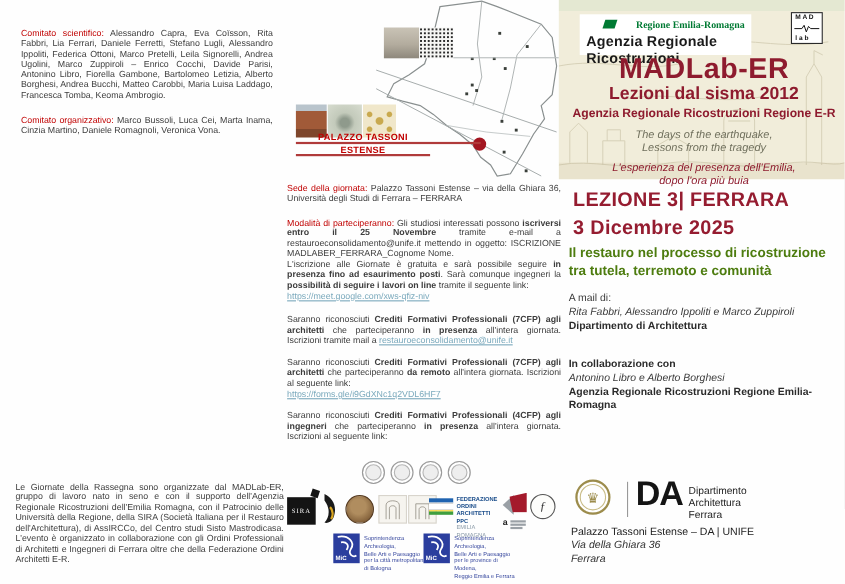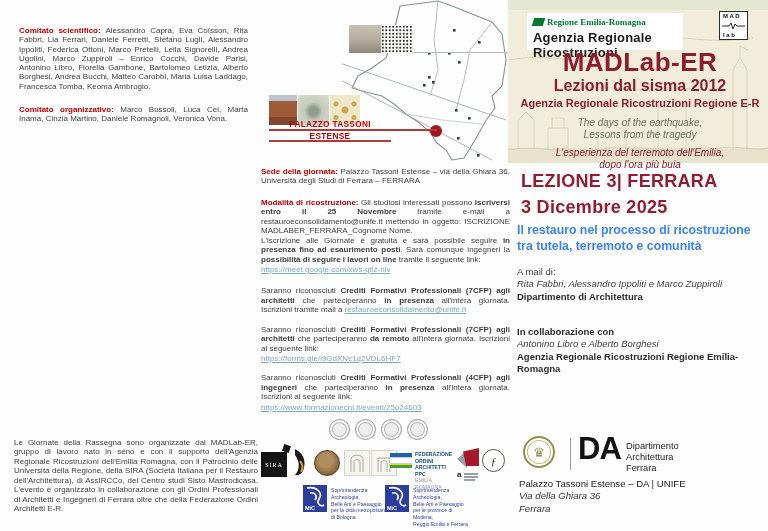--- a/index.html
+++ b/index.html
@@ -1,19 +1,19 @@
 <!DOCTYPE html>
 <html><head>
 <meta charset="utf-8">
 <style>
   html,body{margin:0;padding:0;background:#e8e8e8;}
   .page{position:relative;width:768px;height:531px;background:#fefefe;overflow:hidden;
         font-family:"Liberation Sans",sans-serif;color:#3d3d3d;}
   p{margin:0;}
-  .h{color:#c00000;font-weight:bold;}
+  .h{color:#c00000;font-weight:normal;}
   .b{font-weight:bold;}
   .lnk{color:#7aa9bc;text-decoration:underline;}
   a.lnk{display:block;font-size:8px;margin-top:1px;cursor:pointer;}
 
   
   .col-left{position:absolute;left:19px;top:26px;width:229px;font-size:8px;line-height:1.16;text-align:justify;}
   .col-left p+p{margin-top:14px;}
   .col-foot{position:absolute;left:14px;top:438px;width:244px;font-size:8px;line-height:1.18;text-align:justify;}
 
   
@@ -42,40 +42,40 @@
        font-size:8.3px;font-weight:bold;color:#c00000;letter-spacing:.3px;}
   .hr1{position:absolute;left:269px;top:129px;width:168px;height:2px;background:#b03a3a;}
   .pl2{position:absolute;left:269px;top:131px;width:122px;text-align:center;
        font-size:8.3px;font-weight:bold;color:#c00000;letter-spacing:.3px;}
   .hr2{position:absolute;left:269px;top:140px;width:122px;height:1.6px;background:#b03a3a;}
 
   
   .parchment{position:absolute;left:508px;top:0;width:260px;height:163px;background:#f1edda;}
   .rer-box{position:absolute;left:527px;top:13px;width:156px;height:37px;background:#fff;
            padding:4px 6px;box-sizing:border-box;}
-  .rer-row{display:flex;align-items:center;gap:3px;}
+  .rer-row{display:flex;align-items:center;gap:18px;justify-content:flex-end;}
   .rer-flag{width:11px;height:8px;background:#007a33;transform:skewX(-18deg);}
   .rer-name{font-family:"Liberation Serif",serif;font-weight:bold;font-size:9px;color:#007a33;white-space:nowrap;}
   .rer-agency{font-size:13px;font-weight:bold;color:#1a1a1a;margin-top:3px;letter-spacing:.2px;}
   .mad-box{position:absolute;left:719px;top:11px;width:29px;height:29px;background:#fff;
            border:1.2px solid #2a2a2a;box-sizing:border-box;display:flex;flex-direction:column;
            justify-content:space-between;padding:1px 2px;}
   .mad-row{font-size:6px;font-weight:bold;color:#111;display:flex;justify-content:space-between;padding:0 1px;}
 
   .r-title{position:absolute;left:512px;top:49px;width:256px;text-align:center;}
   .r-title .t1{font-size:26px;font-weight:bold;color:#8e1b2e;letter-spacing:.5px;line-height:1;}
   .r-title .t2{font-size:16px;font-weight:bold;color:#8e1b2e;margin-top:3px;line-height:1.05;}
   .r-title .t3{font-size:11px;font-weight:bold;color:#8e1b2e;margin-top:2px;}
   .r-title .en{font-size:10px;font-style:italic;color:#6f6f5c;line-height:1.25;}
   .r-title .it{font-size:10px;font-style:italic;color:#8e1b2e;line-height:1.25;}
   .gap8{margin-top:8px;} .gap5{margin-top:5px;}
 
   .r-lezione{position:absolute;left:521px;top:171px;color:#951c30;font-weight:bold;font-size:18px;letter-spacing:.3px;}
   .r-lezione div+div{margin-top:5px;}
-  .r-topic{position:absolute;left:517px;top:223px;font-size:12.3px;font-weight:bold;color:#3b82f6;line-height:1.3;}
+  .r-topic{position:absolute;left:517px;top:223px;font-size:12.3px;font-weight:bold;color:#4d7c0f;line-height:1.3;}
   .r-acura{position:absolute;left:517px;top:266px;font-size:9.5px;color:#3c3c3c;line-height:1.3;}
   .r-collab{position:absolute;left:517px;top:326px;font-size:9.5px;color:#3c3c3c;line-height:1.3;}
   .it-line{font-style:italic;}
   .b-line{font-weight:bold;color:#2b2b2b;}
 
   
   .seal{position:absolute;left:523px;top:436px;width:32px;height:32px;border-radius:50%;
         border:2px solid #9c8c4c;box-sizing:border-box;display:flex;align-items:center;justify-content:center;
         color:#9c8c4c;font-size:13px;box-shadow:inset 0 0 0 2px #fff, inset 0 0 0 3px #c9bc87;}
   .vdiv{position:absolute;left:570px;top:438px;width:1px;height:32px;background:#999;}
@@ -163,28 +163,27 @@
   <div class="thumb t-red"></div>
   <div class="thumb t-hall"></div>
   <div class="thumb t-gold"></div>
   <div class="pl1">PALAZZO TASSONI</div>
   <div class="hr1"></div>
   <div class="pl2">ESTENSE</div>
   <div class="hr2"></div>
 
   <div class="col-mid">
     <p><span class="h">Sede della giornata: </span><span>Palazzo Tassoni Estense – via della Ghiara 36, Università degli Studi di Ferrara – FERRARA</span></p>
-    <p class="mt12"><span class="h">Modalità di ricostruzione: </span><span>Gli studiosi interessati possono </span><span class="b">iscriversi entro il 25 Novembre</span><span> tramite e-mail a restauroeconsolidamento@unife.it mettendo in oggetto: ISCRIZIONE MADLABER_FERRARA_Cognome Nome.</span></p>
+    <p class="mt12"><span class="h">Modalità di parteciperanno: </span><span>Gli studiosi interessati possono </span><span class="b">iscriversi entro il 25 Novembre</span><span> tramite e-mail a restauroeconsolidamento@unife.it mettendo in oggetto: ISCRIZIONE MADLABER_FERRARA_Cognome Nome.</span></p>
     <p><span>L'iscrizione alle Giornate è gratuita e sarà possibile seguire </span><span class="b">in presenza fino ad esaurimento posti</span><span>. Sarà comunque ingegneri la </span><span class="b">possibilità di seguire i lavori on line</span><span> tramite il seguente link:</span></p>
     <a class="lnk">https://meet.google.com/xws-qfiz-niv</a>
     <p class="mt12"><span>Saranno riconosciuti </span><span class="b">Crediti Formativi Professionali (7CFP) agli architetti</span><span> che parteciperanno </span><span class="b">in presenza</span><span> all'intera giornata. Iscrizioni tramite mail a </span><span class="lnk">restauroeconsolidamento@unife.it</span></p>
     <p class="mt10"><span>Saranno riconosciuti </span><span class="b">Crediti Formativi Professionali (7CFP) agli architetti</span><span> che parteciperanno </span><span class="b">da remoto</span><span> all'intera giornata. Iscrizioni al seguente link:</span></p>
     <a class="lnk">https://forms.gle/i9GdXNc1q2VDL6HF7</a>
     <p class="mt10"><span>Saranno riconosciuti </span><span class="b">Crediti Formativi Professionali (4CFP) agli ingegneri</span><span> che parteciperanno </span><span class="b">in presenza</span><span> all'intera giornata. Iscrizioni al seguente link:</span></p>
-    <a class="lnk">https://www.formazionecni.it/eventi/25o24603</a>
   </div>
 
   <div class="parchment">
     <svg width="260" height="163" viewBox="0 0 260 163">
       <rect x="0" y="0" width="260" height="10" fill="#d8e4cc" opacity="0.55"></rect>
       <rect x="0" y="148" width="260" height="15" fill="#d9d2b5" opacity="0.35"></rect>
       <g fill="none" stroke="#a89f7c" stroke-width="0.8" opacity="0.4">
         <path d="M0,150 C30,144 60,156 95,149 C130,142 170,157 205,149 C230,144 248,152 260,148"></path>
         <path d="M10,148 L10,120 L18,112 L26,120 L26,148"></path>
         <path d="M40,150 L40,128 L60,128 L60,150 M44,128 L44,118 L56,118 L56,128"></path>
@@ -209,21 +208,21 @@
       <path d="M0,4 L7,4 L9,1 L11,7 L13,2 L15,4 L23,4" fill="none" stroke="#111" stroke-width="0.9"></path>
     </svg>
     <div class="mad-row">l a b</div>
   </div>
   <div class="r-title">
     <div class="t1">MADLab-ER</div>
     <div class="t2">Lezioni dal sisma 2012</div>
     <div class="t3">Agenzia Regionale Ricostruzioni Regione E-R</div>
     <div class="en gap8">The days of the earthquake,</div>
     <div class="en">Lessons from the tragedy</div>
-    <div class="it gap5">L'esperienza del terremoto dell'Emilia,</div>
+    <div class="it gap5">L'esperienza del presenza dell'Emilia,</div>
     <div class="it">dopo l'ora più buia</div>
   </div>
 
   <div class="r-lezione">
     <div>LEZIONE 3|  FERRARA</div>
     <div>3 Dicembre 2025</div>
   </div>
   <div class="r-topic">
     <div>Il restauro nel processo di ricostruzione</div>
     <div>tra tutela, terremoto e comunità</div>

